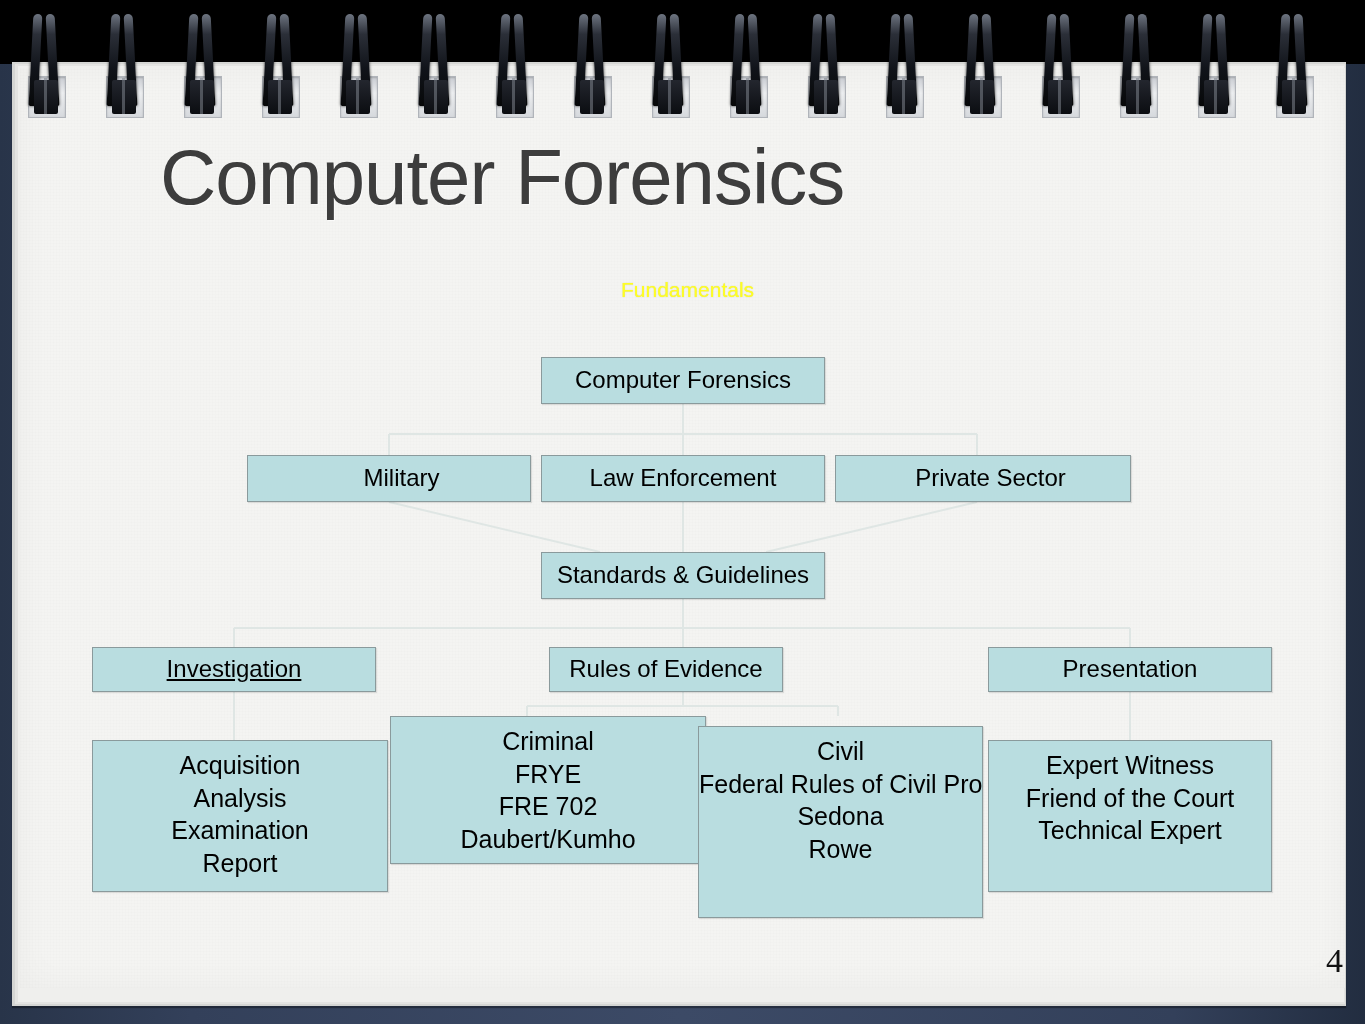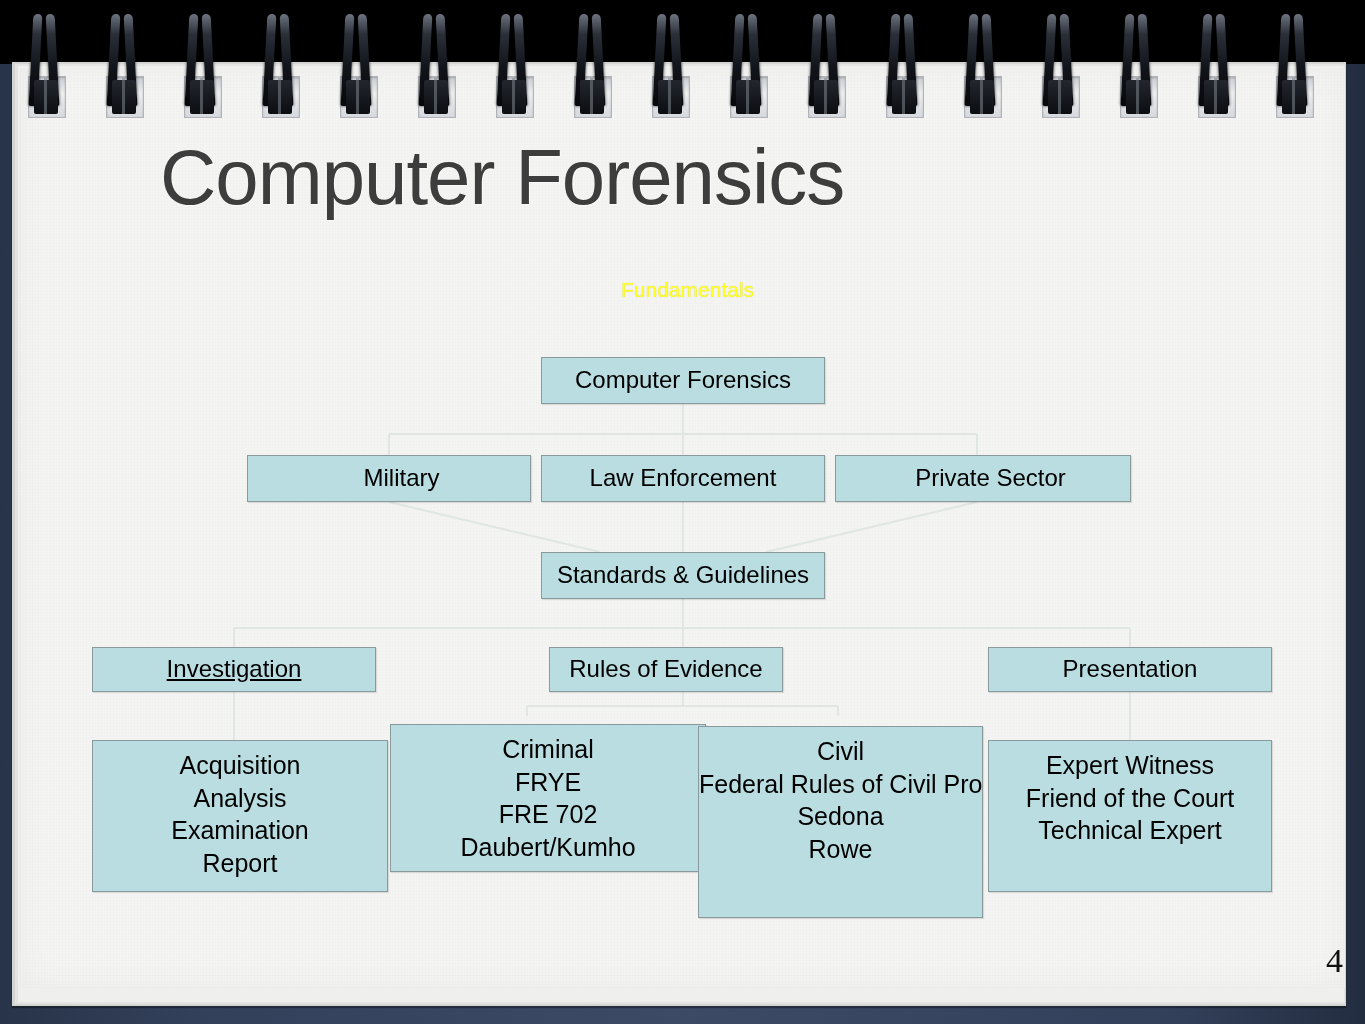--- a/index.html
+++ b/index.html
@@ -313,21 +313,21 @@
       </div>
       <div class="node" style="left: 988px; top: 647px; width: 284px; height: 45px;">
         <span class="ln">Presentation</span>
       </div>
       <div class="node multiline" style="left: 92px; top: 740px; width: 296px; height: 152px;">
         <span class="ln">Acquisition</span>
         <span class="ln">Analysis</span>
         <span class="ln">Examination</span>
         <span class="ln">Report</span>
       </div>
-      <div class="node multiline" style="left: 390px; top: 716px; width: 316px; height: 148px; margin-top: 8px;">
+      <div class="node multiline" style="left: 390px; top: 716px; width: 316px; height: 148px;">
         <span class="ln">Criminal</span>
         <span class="ln">FRYE</span>
         <span class="ln">FRE 702</span>
         <span class="ln">Daubert/Kumho</span>
       </div>
       <div class="node multiline" style="left: 698px; top: 726px; width: 285px; height: 192px;">
         <span class="ln">Civil</span>
         <span class="ln">Federal Rules of Civil Procedure</span>
         <span class="ln">Sedona</span>
         <span class="ln">Rowe</span>

